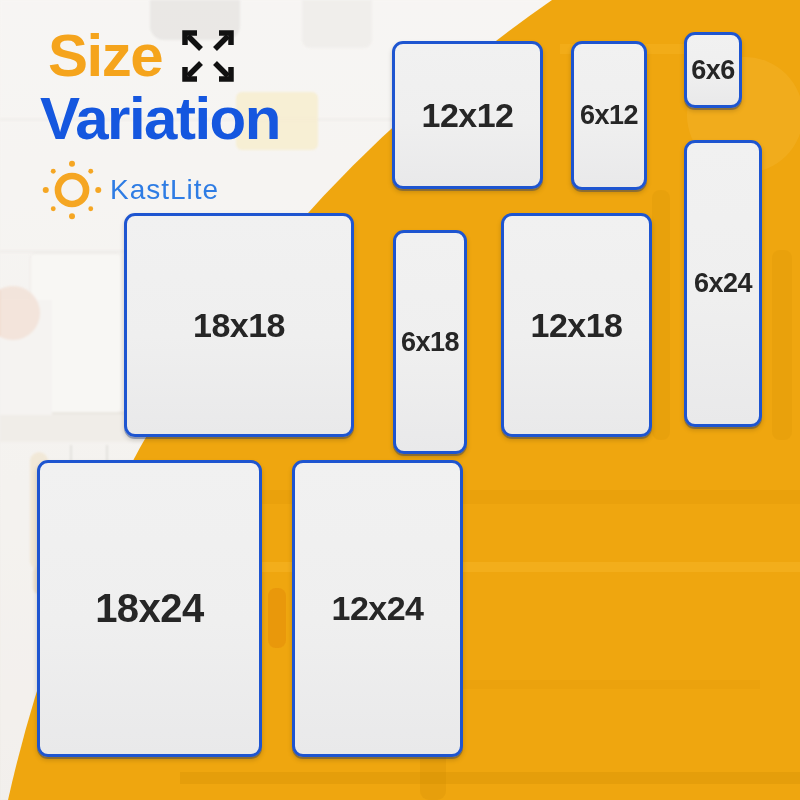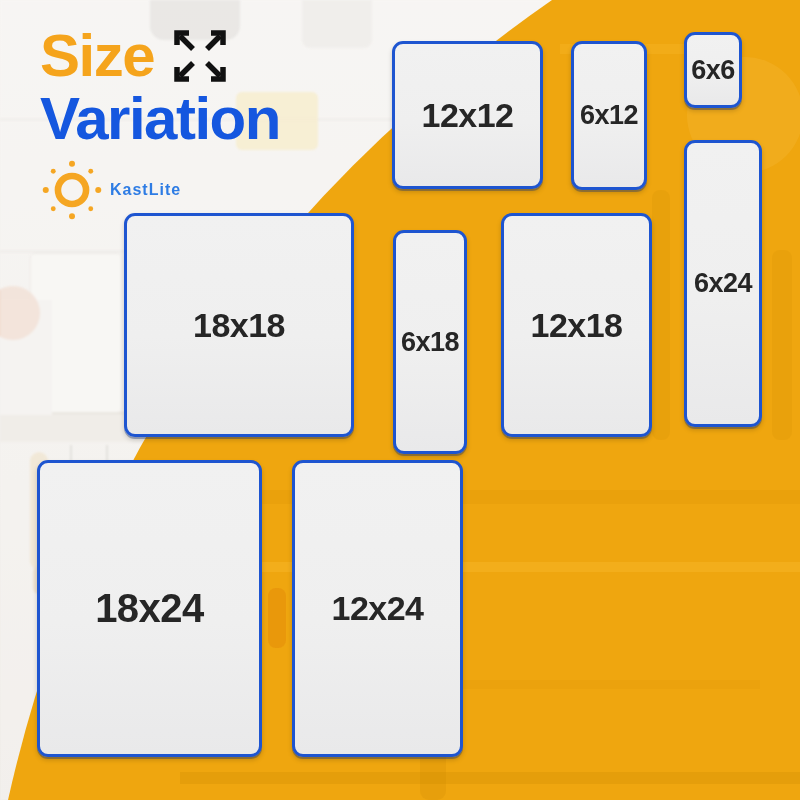--- a/index.html
+++ b/index.html
@@ -28,25 +28,25 @@
   .util-line{width:2px;background:#c9c6c1;opacity:.8;}
   .util-head{background:#cfccc6;border-radius:3px;opacity:.8;}
   .fade-wash{inset:0;background:rgba(248,247,245,.45);}
 
   
   .swoosh{position:absolute;inset:0;z-index:2;}
 
   
   .header{position:absolute;left:40px;top:26px;z-index:3;}
   .title-row{display:flex;align-items:flex-start;}
-  .t1{display:block;font-size:60px;line-height:60px;font-weight:700;letter-spacing:-1.5px;color:var(--title-word1);}
+  .t1{display:block;font-size:60px;line-height:60px;font-weight:700;letter-spacing:-1.5px;color:var(--title-word1);margin-left:8px;}
   .t2{display:block;font-size:60px;line-height:62px;font-weight:700;letter-spacing:-1.5px;color:var(--title-word2);margin-top:2px;}
   .expand-svg{margin-left:18px;margin-top:2px;}
   .brand-row{display:flex;align-items:center;gap:8px;margin-top:10px;margin-left:2px;}
-  .brand-text{font-size:16px;font-weight:700;letter-spacing:1px;color:var(--brand-text);}
+  .brand-text{font-size:28px;font-weight:400;letter-spacing:1px;color:var(--brand-text);}
 
   
   #boxes{position:absolute;inset:0;z-index:4;}
   .size-box{position:absolute;display:flex;align-items:center;justify-content:center;
     background:linear-gradient(180deg,#f1f1f1 0%,var(--box-fill) 55%,#e9e9ea 100%);
     border:3px solid var(--box-border);border-radius:11px;
     box-shadow:0 2px 0 rgba(18,48,120,.35),0 3px 5px rgba(0,0,0,.18);}
   .size-label{font-weight:700;letter-spacing:-.5px;color:var(--box-label);}
 </style>
 </head>

